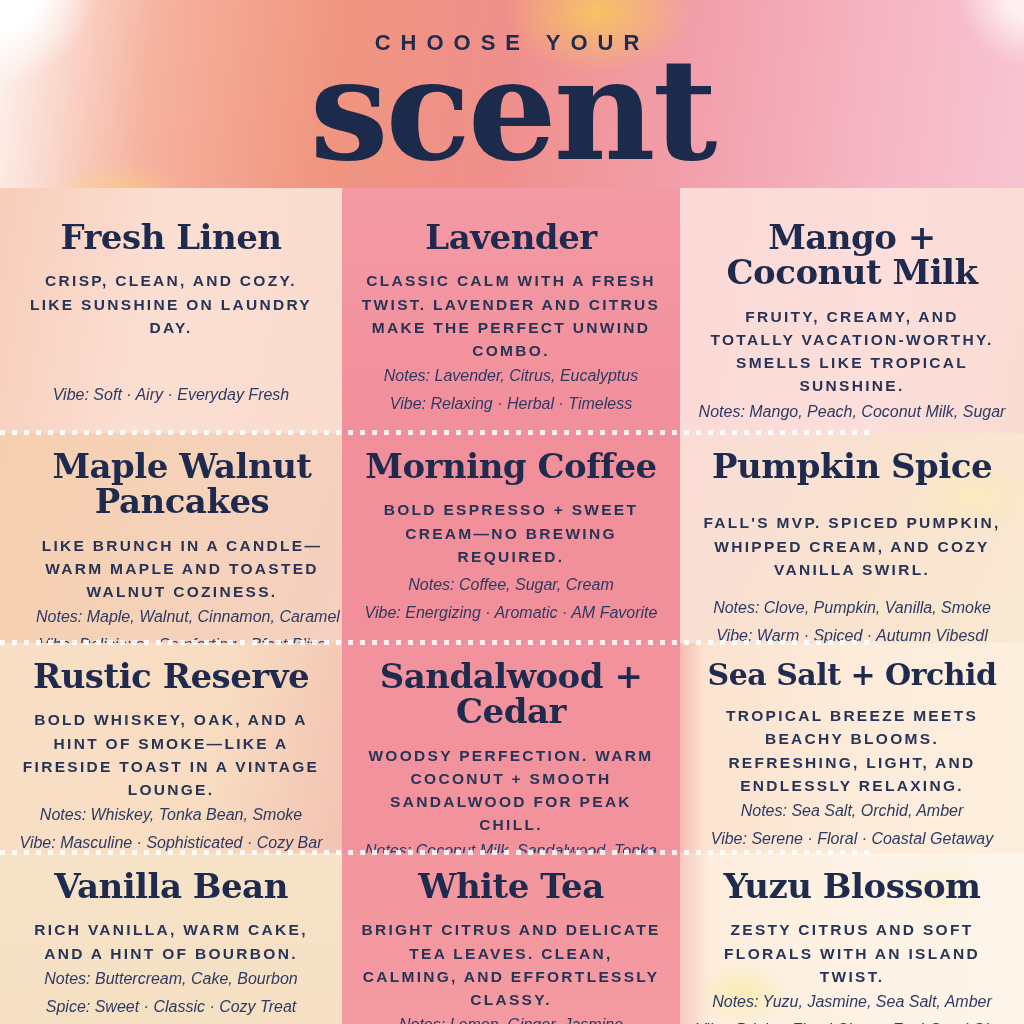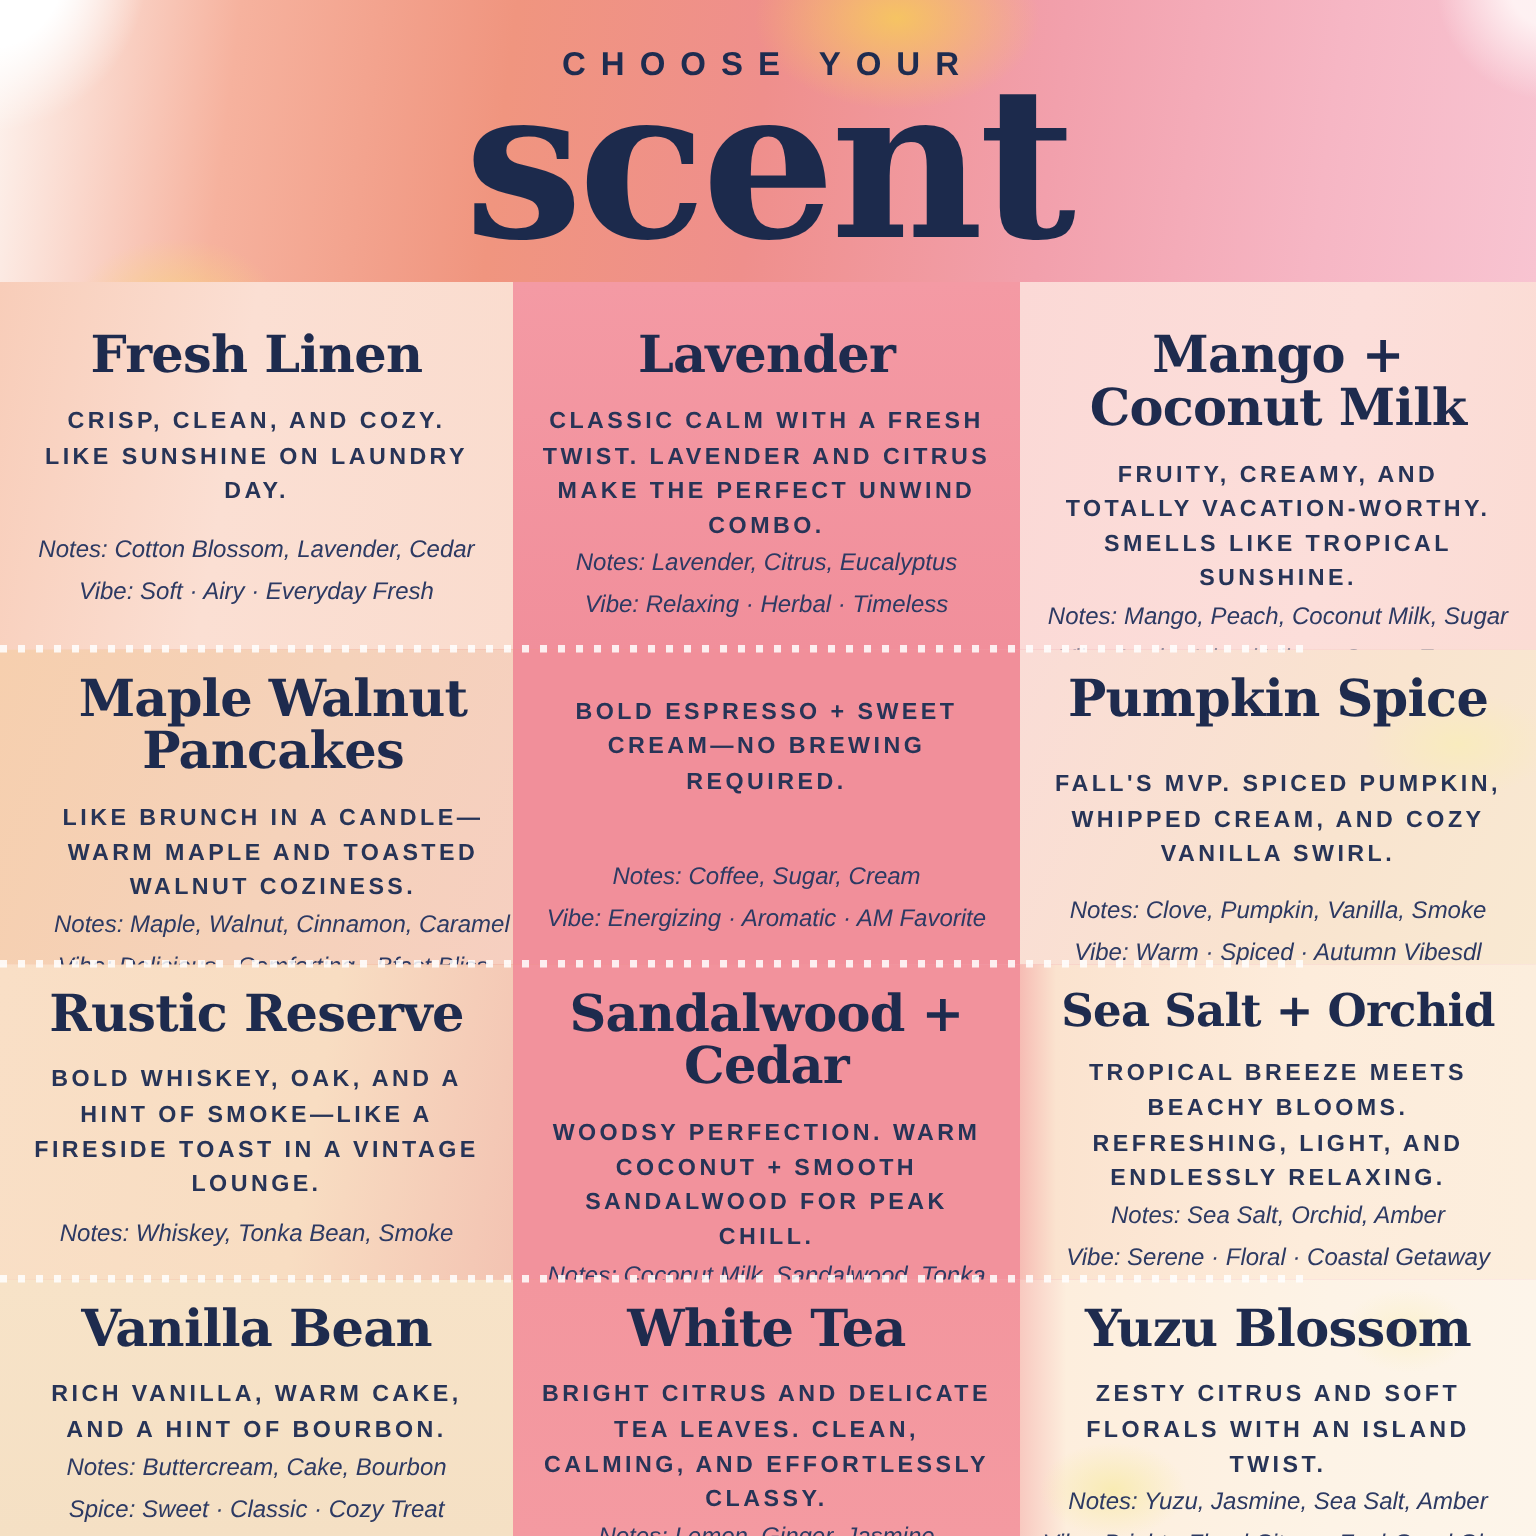--- a/index.html
+++ b/index.html
@@ -79,21 +79,20 @@
     <div class="eyebrow">CHOOSE YOUR</div>
     <div class="big-title">scent</div>
   </div>
 
   <div class="grid">
 
     <section class="cell r1 cell-fresh-linen">
       <h2 class="scent-title">Fresh Linen</h2>
       <p class="scent-desc">CRISP, CLEAN, AND COZY. LIKE SUNSHINE ON LAUNDRY DAY.</p>
       <div class="scent-meta">
-        <p class="scent-notes">Notes: Cotton Blossom, Lavender, Cedar</p>
         <p class="scent-vibe">Vibe: Soft · Airy · Everyday Fresh</p>
       </div>
     </section>
 
     <section class="cell r1 cell-lavender">
       <h2 class="scent-title">Lavender</h2>
       <p class="scent-desc">CLASSIC CALM WITH A FRESH TWIST. LAVENDER AND CITRUS MAKE THE PERFECT UNWIND COMBO.</p>
       <div class="scent-meta">
         <p class="scent-notes">Notes: Lavender, Citrus, Eucalyptus</p>
         <p class="scent-vibe">Vibe: Relaxing · Herbal · Timeless</p>
@@ -112,20 +111,21 @@
     <section class="cell cell-maple">
       <h2 class="scent-title">Maple Walnut Pancakes</h2>
       <p class="scent-desc">LIKE BRUNCH IN A CANDLE—WARM MAPLE AND TOASTED WALNUT COZINESS.</p>
       <div class="scent-meta">
         <p class="scent-notes">Notes: Maple, Walnut, Cinnamon, Caramel</p>
         <p class="scent-vibe">Vibe: Delicious · Comforting · Bfast Bliss</p>
       </div>
     </section>
 
     <section class="cell cell-coffee">
+      <h2 class="scent-title">Morning Coffee</h2>
       <p class="scent-desc">BOLD ESPRESSO + SWEET CREAM—NO BREWING REQUIRED.</p>
       <div class="scent-meta">
         <p class="scent-notes">Notes: Coffee, Sugar, Cream</p>
         <p class="scent-vibe">Vibe: Energizing · Aromatic · AM Favorite</p>
       </div>
     </section>
 
     <section class="cell cell-pumpkin">
       <h2 class="scent-title">Pumpkin Spice</h2>
       <p class="scent-desc">FALL'S MVP. SPICED PUMPKIN, WHIPPED CREAM, AND COZY VANILLA SWIRL.</p>
@@ -133,20 +133,21 @@
         <p class="scent-notes">Notes: Clove, Pumpkin, Vanilla, Smoke</p>
         <p class="scent-vibe">Vibe: Warm · Spiced · Autumn Vibesdl</p>
       </div>
     </section>
 
     <section class="cell cell-rustic">
       <h2 class="scent-title">Rustic Reserve</h2>
       <p class="scent-desc">BOLD WHISKEY, OAK, AND A HINT OF SMOKE—LIKE A FIRESIDE TOAST IN A VINTAGE LOUNGE.</p>
       <div class="scent-meta">
         <p class="scent-notes">Notes: Whiskey, Tonka Bean, Smoke</p>
+        <p class="scent-vibe">Vibe: Masculine · Sophisticated · Cozy Bar</p>
       </div>
     </section>
 
     <section class="cell cell-sandalwood">
       <h2 class="scent-title">Sandalwood + Cedar</h2>
       <p class="scent-desc">WOODSY PERFECTION. WARM COCONUT + SMOOTH SANDALWOOD FOR PEAK CHILL.</p>
       <div class="scent-meta">
         <p class="scent-notes">Notes: Coconut Milk, Sandalwood, Tonka</p>
         <p class="scent-vibe">Vibe: Soft · Woodsy · Elevated Comfort</p>
       </div>

